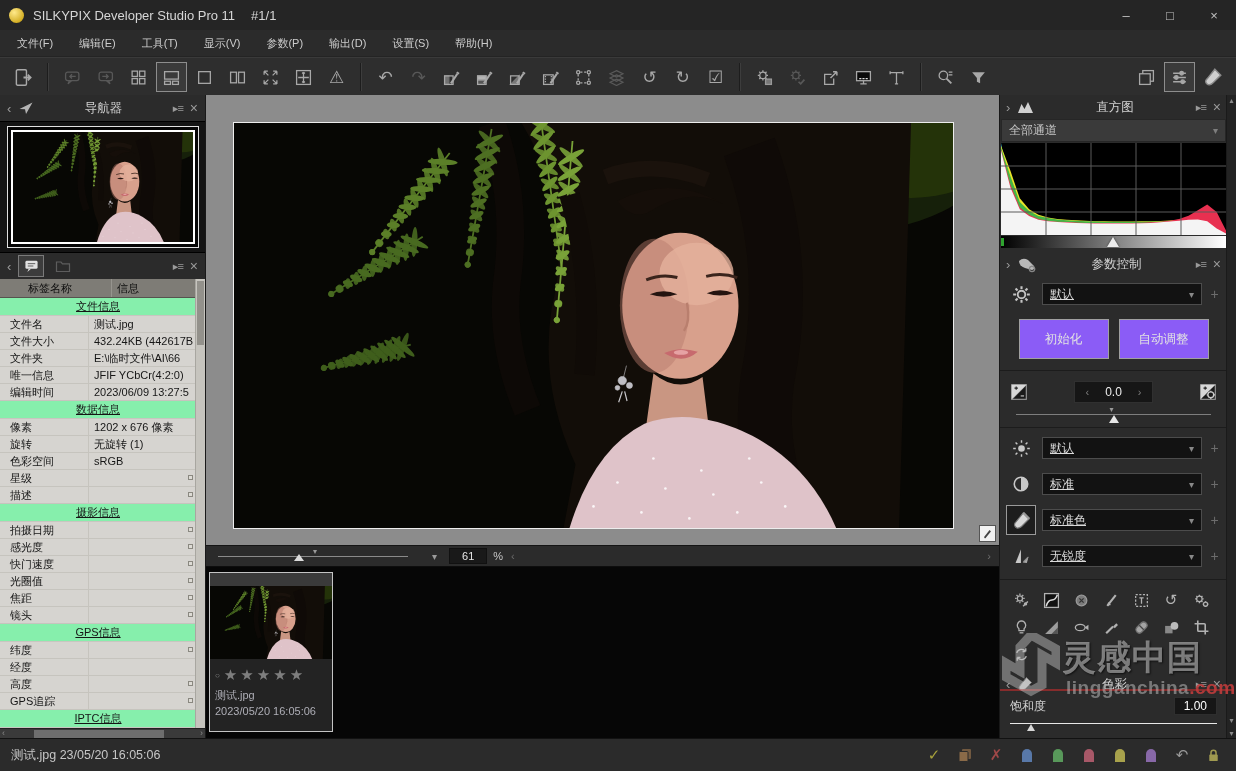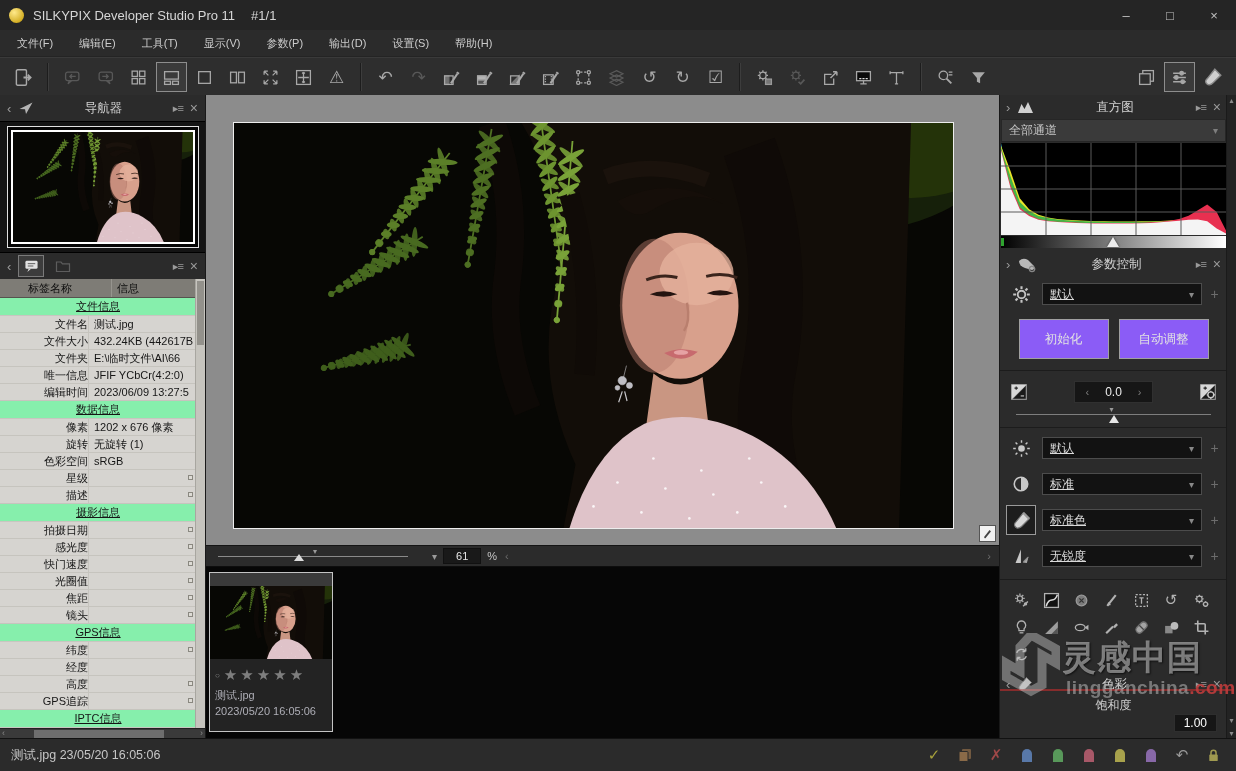--- a/index.html
+++ b/index.html
@@ -38,39 +38,39 @@
   .tab-btn.sel{border:1px solid #7a7a7a;background:#3c3c3c;}
   .tab-btn.dis{opacity:.4;}
   
   .meta{flex:1;background:#d6d4d0;overflow:hidden;font-size:11px;color:#161616;position:relative;}
   .meta-inner{position:absolute;left:0;top:0;right:9px;bottom:0;overflow:hidden;}
   .meta-head{display:flex;background:#7e7c76;height:18px;line-height:18px;border-bottom:1px solid #55534e;color:#0d0d0d;padding-left:23px;}
   .mh-l{width:88px;padding-left:5px;box-sizing:border-box;}
   .mh-v{flex:1;padding-left:5px;border-left:1px solid #96948e;}
   .m-sec{height:17px;line-height:17px;text-align:center;background:#86efac;border-bottom:1px solid #c8c6c0;font-size:11px;text-decoration:underline;}
   .m-row{display:flex;height:16px;line-height:16px;border-bottom:1px solid #c6c4be;position:relative;}
-  .m-l{width:88px;padding-left:1px;box-sizing:border-box;overflow:hidden;white-space:nowrap;text-align:right;}
+  .m-l{width:88px;padding-left:10px;box-sizing:border-box;overflow:hidden;white-space:nowrap;}
   .m-v{flex:1;padding-left:5px;border-left:1px solid #c6c4be;overflow:hidden;white-space:nowrap;position:relative;}
   .m-mark{position:absolute;right:3px;top:5px;width:5px;height:5px;border:1px solid #8a8880;background:#dddbd5;box-sizing:border-box;}
   .meta-vscroll{position:absolute;right:0;top:0;bottom:0;width:9px;background:#c6c4be;border-left:1px solid #a8a6a0;}
   .meta-vthumb{position:absolute;left:1px;right:1px;top:2px;height:64px;background:#93918b;}
   .hscroll{height:10px;flex:none;background:#3a3a3a;position:relative;border-top:1px solid #222;}
   .hthumb{position:absolute;left:34px;width:130px;top:1px;bottom:1px;background:#6e6e6e;}
   .harr{position:absolute;top:-1px;font-size:9px;color:#8a8a8a;}
   
   .center{flex:1;min-width:0;display:flex;flex-direction:column;background:#262626;}
   .preview{height:450px;flex:none;background:#8c8c8c;position:relative;border-bottom:1px solid #151515;}
   .main-photo{position:absolute;left:27px;top:27px;width:719px;height:405px;border:1px solid #ededed;overflow:hidden;background:#000;}
   .corner-tool{position:absolute;right:3px;bottom:3px;width:15px;height:15px;background:#f2f2f2;border:1px solid #555;display:flex;align-items:center;justify-content:center;}
   .zoombar{height:20px;flex:none;background:#2b2b2b;display:flex;align-items:center;font-size:11px;color:#b4b4b4;border-bottom:1px solid #0d0d0d;padding:0 8px;}
   .z-track{width:190px;height:1px;background:#8a8a8a;position:relative;margin:0 4px;flex:none;}
   .z-thumb{position:absolute;left:40%;top:-2px;width:0;height:0;border-left:5px solid transparent;border-right:5px solid transparent;border-bottom:7px solid #dcdcdc;}
   .z-tick{position:absolute;left:50%;top:-9px;font-size:8px;color:#9a9a9a;}
   .z-dd{margin-left:20px;color:#9a9a9a;font-size:10px;}
-  .z-val{background:#191919;border:1px solid #111;color:#e6e6e6;padding:1px 12px;margin-left:6px;}
+  .z-val{background:#191919;border:1px solid #111;color:#e6e6e6;padding:1px 12px;margin-left:12px;}
   .z-unit{margin-left:6px;color:#c6c6c6;}
   .z-dec{margin-left:8px;color:#6a6a6a;}
   .z-right{margin-left:auto;display:flex;align-items:center;gap:5px;}
   .z-next{color:#6e6e6e;font-size:11px;}
   .filmstrip{flex:1;background:#060606;padding:5px 0 0 3px;display:flex;align-items:flex-start;}
   .fcard{width:124px;height:160px;border:1px solid #c4c4c4;background:#232323;display:flex;flex-direction:column;box-sizing:border-box;}
   .fcard-top{height:13px;flex:none;background:#3a3a3a;}
   .fcard-img{height:73px;flex:none;background:#000;overflow:hidden;}
   .fcard-img .photo-slot{width:100%;height:100%;}
   .fcard-stars{display:flex;align-items:center;padding:7px 5px 1px;color:#808080;}
@@ -101,21 +101,21 @@
   .ev-box .a{color:#7c7c7c;font-size:11px;}
   .ev-scale{display:flex;justify-content:space-between;padding:6px 16px 0;font-size:11.5px;color:#c4c4c4;}
   .ev-slider{position:relative;height:16px;margin:2px 16px 4px;}
   .ev-line{position:absolute;left:0;right:0;top:7px;height:1px;background:#7e7e7e;}
   .ev-thumb{position:absolute;left:50%;top:8px;margin-left:-5px;width:0;height:0;border-left:5px solid transparent;border-right:5px solid transparent;border-bottom:8px solid #e6e6e6;}
   .ev-tick{position:absolute;left:50%;top:-2px;margin-left:-4px;color:#9a9a9a;font-size:8px;}
   .icon-box{width:28px;height:28px;flex:none;display:flex;align-items:center;justify-content:center;border:1px solid transparent;color:#c0c0c0;}
   .icon-box.sel{border:1px solid #9a9a9a;background:#1d1d1d;}
   .toolgrid{display:grid;grid-template-columns:repeat(7,28px);gap:3px 2px;padding:8px 0 6px 8px;border-top:1px solid #1c1c1c;margin-top:5px;}
   .tg{width:26px;height:24px;display:flex;align-items:center;justify-content:center;color:#b2b2b2;font-size:15px;}
-  .sat-row{display:flex;align-items:center;padding:1px 10px;font-size:12px;color:#d0d0d0;flex-direction:column;}
+  .sat-row{display:flex;align-items:center;padding:1px 10px;font-size:12px;color:#d0d0d0;}
   .sat-val{margin-left:auto;background:#161616;border:1px solid #2e2e2e;padding:1px 9px;color:#fff;font-size:12px;}
   .sat-slider{position:relative;height:12px;margin:3px 10px 0;}
   .sat-line{position:absolute;left:0;right:0;top:4px;height:1px;background:#e8e8e8;}
   .sat-thumb{position:absolute;left:8%;top:5px;width:0;height:0;border-left:4px solid transparent;border-right:4px solid transparent;border-bottom:7px solid #d8d8d8;}
   .rscroll{position:absolute;right:0;top:0;bottom:0;width:9px;background:#232323;border-left:1px solid #1a1a1a;}
   .rs-arr{position:absolute;left:0;right:0;text-align:center;font-size:8px;color:#8a8a8a;}
   
   .wm{position:absolute;right:0;bottom:18px;width:236px;height:92px;pointer-events:none;}
   .wm-line{position:absolute;left:0;right:2px;top:60px;height:2px;background:rgba(165,45,45,.75);}
   .wm-logo{position:absolute;left:2px;top:4px;}

